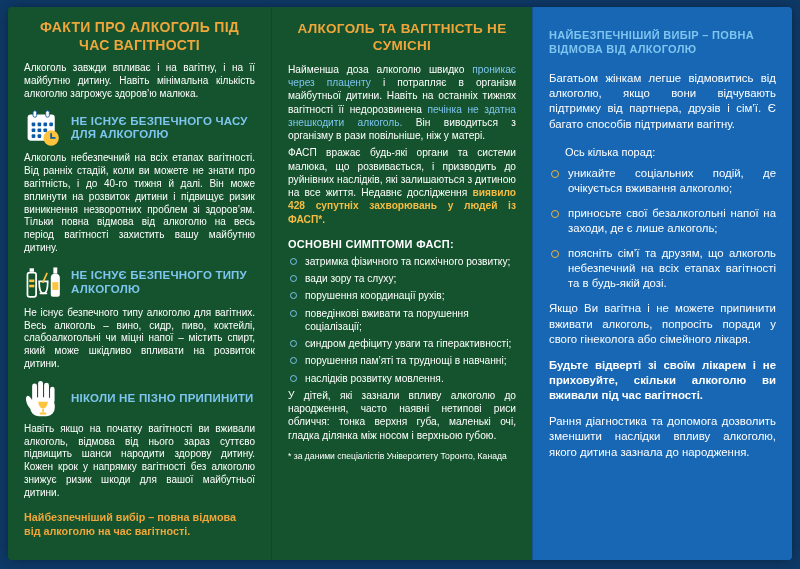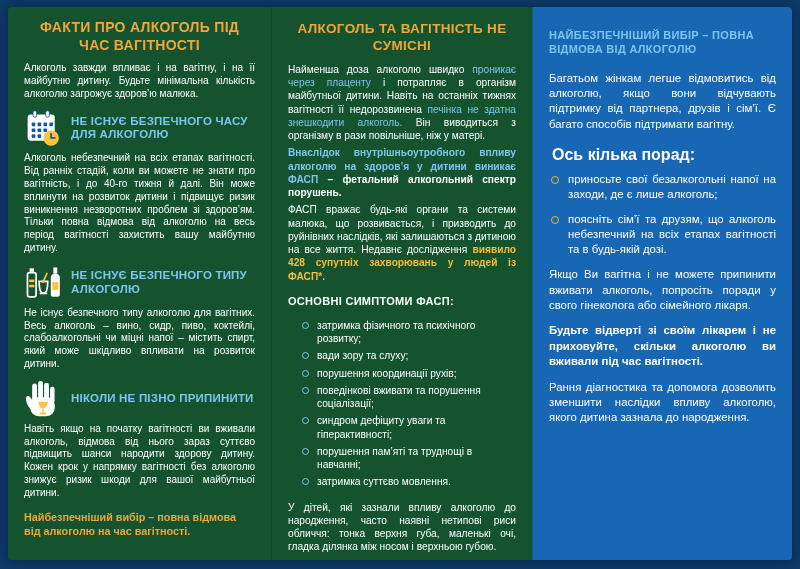--- a/index.html
+++ b/index.html
@@ -56,40 +56,40 @@
   }
   .panel-middle .body-text{font-size:10.2px;line-height:1.3;}
   .seg-lb{color:#7EC5F0;}
   .seg-y{color:#F6BC43;font-weight:700;}
   .seg-w{color:#FFFFFF;}
   .p-bold{font-weight:700;}
   .symptoms-heading{
     color:#FFFFFF;font-weight:700;font-size:11px;letter-spacing:.3px;
     margin:12px 0 5px 0;
   }
-  ul.dotted{list-style:none;margin:12px;padding:0;}
+  ul.dotted{list-style:none;margin:0;padding:0;}
   ul.dotted li{
     position:relative;color:#FFFFFF;font-size:10.2px;line-height:1.3;
     padding-left:17px;margin-bottom:4px;
   }
   ul.dotted li::before{
     content:"";position:absolute;left:2px;top:3px;
     width:5px;height:5px;border-radius:50%;
     border:1.7px solid #7EC5F0;
   }
   .footnote{color:#FFFFFF;font-size:8.6px;margin-top:9px;}
 
   
   .panel-right .panel-title{
     color:#7EC5F0;font-weight:700;font-size:11px;line-height:1.25;
     letter-spacing:.3px;margin:8px 0 14px 0;
   }
   .panel-right .body-text{font-size:11.4px;line-height:1.35;margin-top:10px;}
   .tips-heading{
-    color:#FFFFFF;font-weight:700;font-size:16px;margin:14px 0 8px 3px;
+    color:#FFFFFF;font-weight:400;font-size:11px;margin:14px 0 8px 16px;
   }
   ul.tips{list-style:none;margin:0;padding:0;}
   ul.tips li{
     position:relative;color:#FFFFFF;font-size:11.4px;line-height:1.32;
     padding-left:19px;margin-bottom:10px;text-align:justify;
   }
   ul.tips li::before{
     content:"";position:absolute;left:2px;top:4px;
     width:6px;height:6px;border-radius:50%;
     border:1.8px solid #F2B13A;
@@ -98,21 +98,21 @@
 </style>
 </head>
 <body>
 
 <div class="brochure">
 
   <div class="panel panel-left">
     <div class="panel-title">ФАКТИ ПРО АЛКОГОЛЬ ПІД ЧАС ВАГІТНОСТІ</div>
 
     <div class="fact-section">
-      <p class="body-text">Алкоголь завжди впливає і на вагітну, і на її майбутню дитину. Будьте мінімальна кількість алкоголю загрожує здоров’ю малюка.</p>
+      <p class="body-text">Алкоголь завжди впливає і на вагітну, і на її майбутню дитину. Навіть мінімальна кількість алкоголю загрожує здоров’ю малюка.</p>
     </div>
 
     <div class="fact-section">
       <div class="fact-head">
         <span class="fact-icon">
           <svg viewBox="0 0 42 44" width="38" height="40">
             <rect x="4" y="7" width="30" height="29" rx="3.5" fill="#FFFFFF"></rect>
             <rect x="10" y="3" width="4" height="7" rx="1.8" fill="#FFFFFF" stroke="#0D5AA7" stroke-width="1"></rect>
             <rect x="24" y="3" width="4" height="7" rx="1.8" fill="#FFFFFF" stroke="#0D5AA7" stroke-width="1"></rect>
             <g fill="#0D5AA7">
@@ -178,45 +178,45 @@
       <p class="body-text">Навіть якщо на початку вагітності ви вживали алкоголь, відмова від нього зараз суттєво підвищить шанси народити здорову дитину. Кожен крок у напрямку вагітності без алкоголю знижує ризик шкоди для вашої майбутньої дитини.</p>
     </div>
 
     <div class="left-footer">Найбезпечніший вибір – повна відмова від алкоголю на час вагітності.</div>
   </div>
 
   <div class="panel panel-middle">
     <div class="panel-title">АЛКОГОЛЬ ТА ВАГІТНІСТЬ НЕ СУМІСНІ</div>
 
     <p class="body-text"><span class="seg-w">Найменша доза алкоголю швидко </span><span class="seg-lb">проникає через плаценту</span><span class="seg-w"> і потрапляє в організм майбутньої дитини. Навіть на останніх тижнях вагітності її недорозвинена </span><span class="seg-lb">печінка не здатна знешкодити алкоголь.</span><span class="seg-w"> Він виводиться з організму в рази повільніше, ніж у матері.</span></p>
-    <p class="body-text p-bold"><span class="seg-lb">Внаслідок внутрішньоутробного впливу алкоголю на здоров’я у дитини виникає ФАСП</span><span class="seg-w"> – фетальний алкогольний спектр порушень.</span></p>
     <p class="body-text"><span class="seg-w">ФАСП вражає будь-які органи та системи малюка, що розвивається, і призводить до руйнівних наслідків, які залишаються з дитиною на все життя. Недавнє дослідження </span><span class="seg-y">виявило 428 супутніх захворювань у людей із ФАСП*.</span></p>
 
     <div class="symptoms-heading">ОСНОВНІ СИМПТОМИ ФАСП:</div>
     <ul class="dotted">
       <li>затримка фізичного та психічного розвитку;</li>
       <li>вади зору та слуху;</li>
       <li>порушення координації рухів;</li>
       <li>поведінкові вживати та порушення соціалізації;</li>
       <li>синдром дефіциту уваги та гіперактивності;</li>
       <li>порушення пам’яті та труднощі в навчанні;</li>
-      <li>затримка суттєво мовлення.</li>
+      <li>наслідків розвитку мовлення.</li>
     </ul>
 
     <p class="body-text">У дітей, які зазнали впливу алкоголю до народження, часто наявні нетипові риси обличчя: тонка верхня губа, маленькі очі, гладка ділянка між носом і верхньою губою.</p>
     <div class="footnote">* за даними спеціалістів Університету Торонто, Канада</div>
   </div>
 
   <div class="panel panel-right">
     <div class="panel-title">НАЙБЕЗПЕЧНІШИЙ ВИБІР – ПОВНА ВІДМОВА ВІД АЛКОГОЛЮ</div>
 
     <p class="body-text">Багатьом жінкам легше відмовитись від алкоголю, якщо вони відчувають підтримку від партнера, друзів і сім’ї. Є багато способів підтримати вагітну.</p>
 
     <div class="tips-heading">Ось кілька порад:</div>
     <ul class="tips">
+      <li>уникайте соціальних подій, де очікується вживання алкоголю;</li>
       <li>приносьте свої безалкогольні напої на заходи, де є лише алкоголь;</li>
       <li>поясніть сім’ї та друзям, що алкоголь небезпечний на всіх етапах вагітності та в будь-якій дозі.</li>
     </ul>
 
     <p class="body-text">Якщо Ви вагітна і не можете припинити вживати алкоголь, попросіть поради у свого гінеколога або сімейного лікаря.</p>
     <p class="body-text right-bold">Будьте відверті зі своїм лікарем і не приховуйте, скільки алкоголю ви вживали під час вагітності.</p>
     <p class="body-text">Рання діагностика та допомога дозволить зменшити наслідки впливу алкоголю, якого дитина зазнала до народження.</p>
   </div>
 
 </div>

